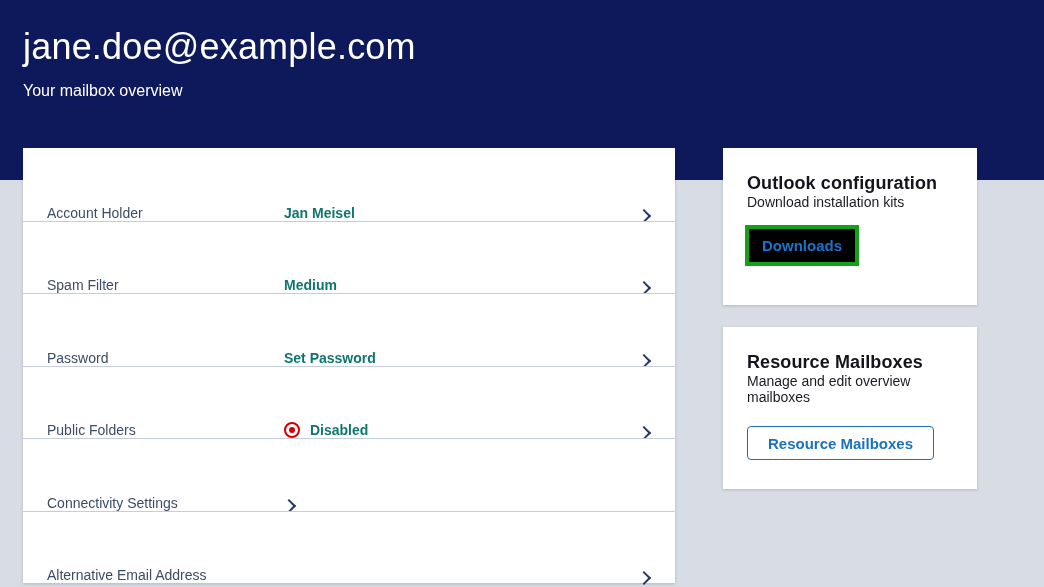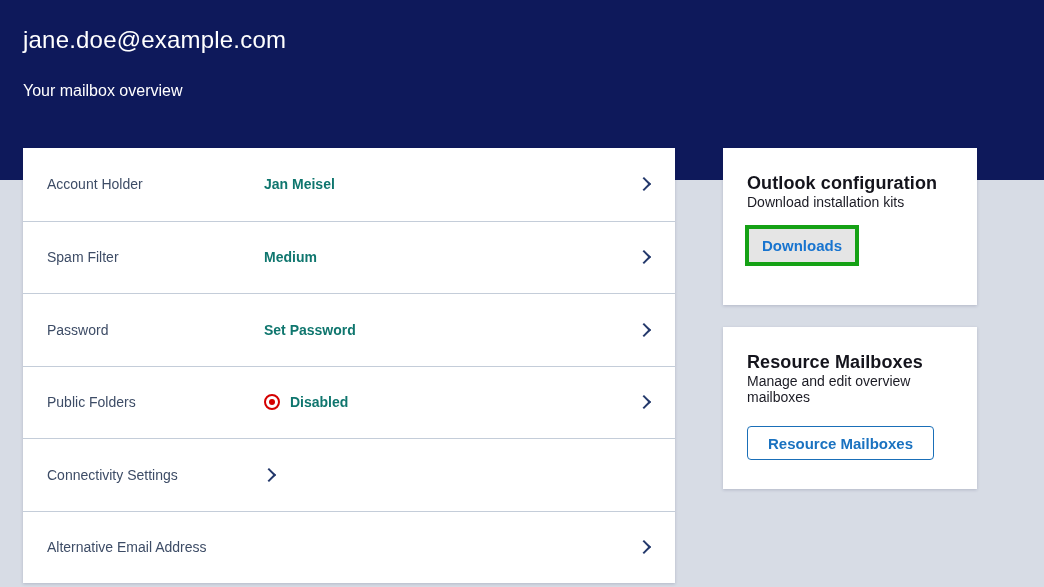--- a/index.html
+++ b/index.html
@@ -9,39 +9,40 @@
     background:#d7dce5;
     position:relative;
     color:#101b3d;
   }
   .hero {
     position:absolute; top:0; left:0; width:1044px; height:180px;
     background:#0e195b;
   }
   .hero-email {
     position:absolute; left:23px; top:26px;
-    font-size:24px; font-weight:400; color:#ffffff; letter-spacing:.2px;
+    font-size:36px; font-weight:400; color:#ffffff; letter-spacing:.2px;
   }
   .hero-sub {
     position:absolute; left:23px; top:82px;
     font-size:16px; font-weight:400; color:#ffffff;
   }
   
   .settings-card {
     position:absolute; left:23px; top:148px; width:652px;
     background:#ffffff;
     box-shadow:0 1px 3px rgba(20,30,70,.18);
   }
   .lrow {
     height:72.5px;
-    display:flex; align-items:center;
+    display:flex; align-items:flex-end;
     padding:0 26px 0 24px;
     position:relative;
     cursor:pointer;
     background:#fff;
+    gap:20px;
   }
   .lrow + .lrow { border-top:1px solid #c4cdd9; }
   .lrow-label {
     flex:0 0 217px;
     font-size:14px; color:#3d4c66;
   }
   .lrow-value {
     flex:1;
     font-size:14px; font-weight:700; color:#0f766e;
     display:flex; align-items:center; gap:10px;
@@ -75,21 +76,21 @@
     font-size:18px; font-weight:700; color:#14141c; letter-spacing:.1px;
   }
   .side-desc {
     font-size:14px; color:#1b1b24;
   }
   .green-box {
     margin-top:15px; margin-left:-2px;
     width:114px; height:41px;
     border:4px solid #15a115;
     display:flex; align-items:center; justify-content:center;
-    background:#e5e5e5;
+    background:#000000;
   }
   .dl-link {
     font-size:15px; font-weight:700; color:#1874cf;
     text-decoration:none; cursor:pointer;
   }
   .res-btn {
     margin-top:21px;
     height:34px; min-width:168px; padding:0 20px;
     background:#ffffff;
     border:1px solid #1a6fb8; border-radius:4px;

